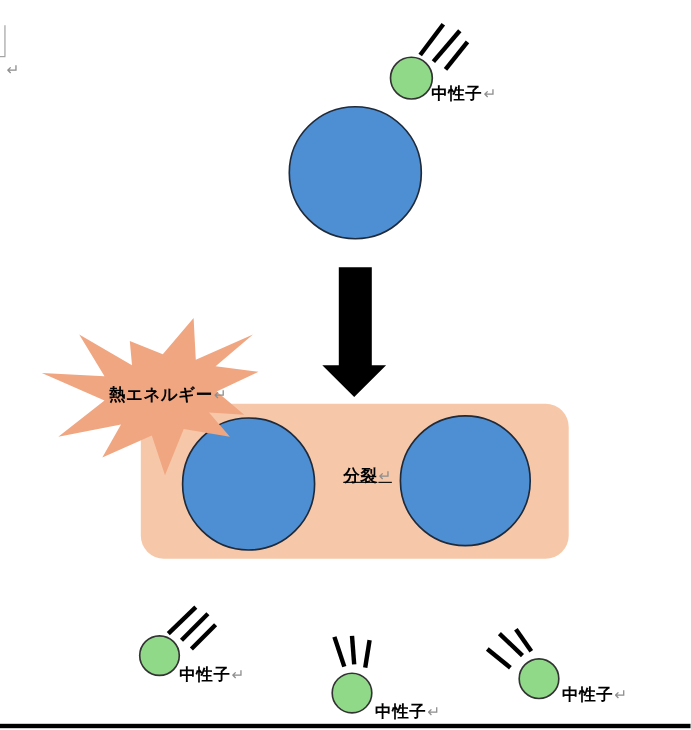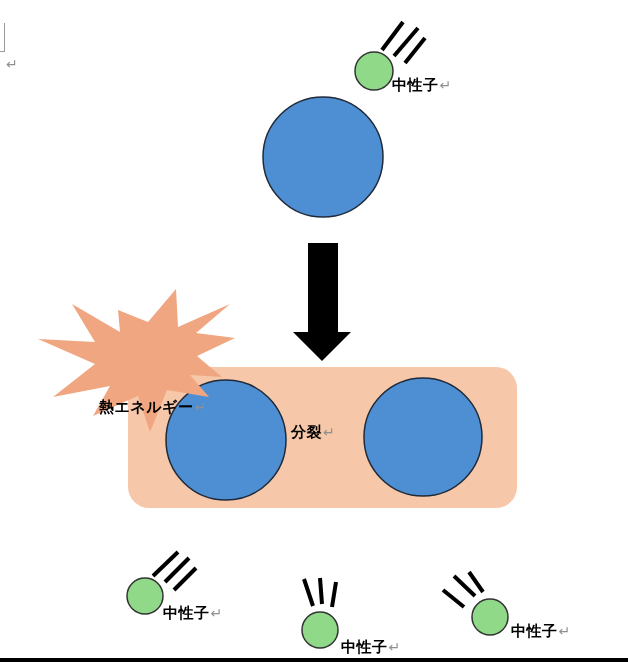--- a/index.html
+++ b/index.html
@@ -97,25 +97,25 @@
       <line x1="469" y1="572" x2="483" y2="592" stroke-width="4" stroke="#000000"></line>
       <circle cx="490" cy="617" r="18" stroke-width="1.5" fill="#90D989" stroke="#333333"></circle>
     </g>
   </svg>
 
   <div class="lbl" style="left:392px; top:77px;">
     <span>中性子</span><span class="mark">↵</span>
   </div>
 
 
-  <div class="lbl" style="left:99px; top:351px;margin-top:48px;">
+  <div class="lbl" style="left:99px; top:351px;">
     <span>熱エネルギー</span><span class="mark">↵</span>
   </div>
 
-  <div class="lbl" style="left:291px; top:424px;">
+  <div class="lbl" style="left:312px; top:424px;text-decoration:underline;">
     <span>分裂</span><span class="mark">↵</span>
   </div>
 
   <div class="lbl" style="left:163px; top:605px;">
     <span>中性子</span><span class="mark">↵</span>
   </div>
 
   <div class="lbl" style="left:341px; top:639px;">
     <span>中性子</span><span class="mark">↵</span>
   </div>

